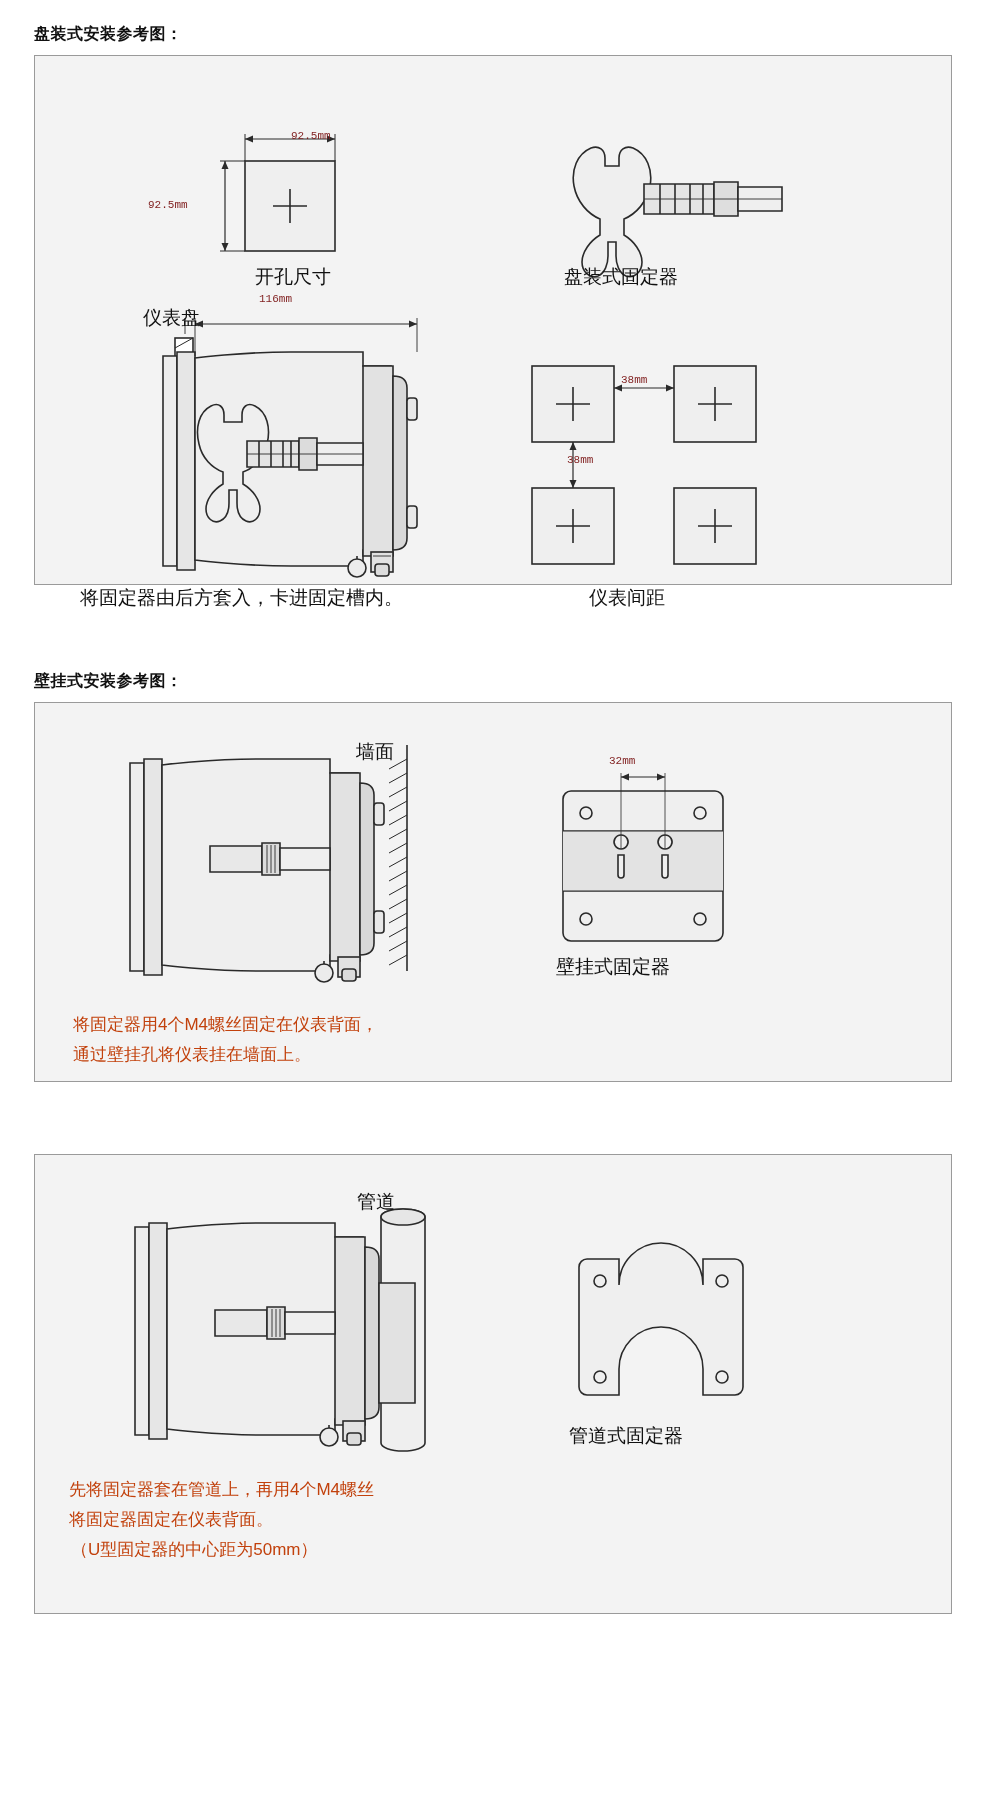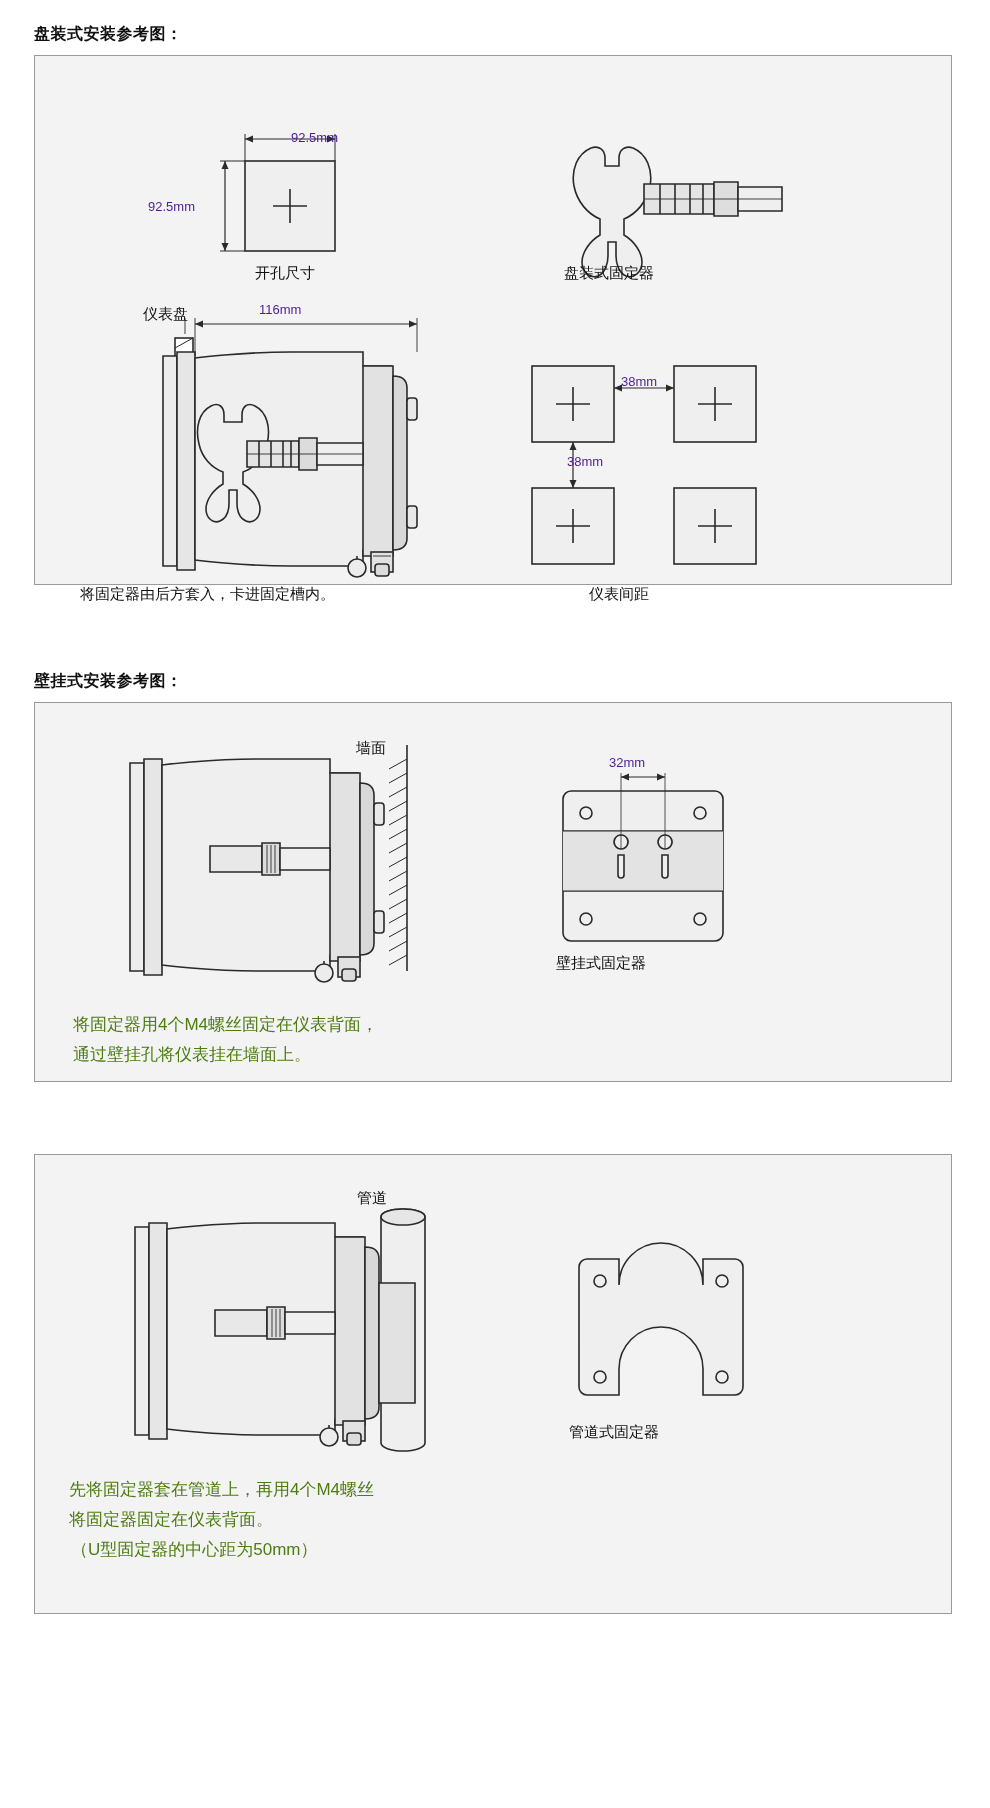--- a/index.html
+++ b/index.html
@@ -26,36 +26,36 @@
     border:1px solid #9a9a9a;
     background:#f3f3f3;
     box-sizing:border-box;
   }
   .panel-1{height:530px;}
   .panel-2{height:380px;}
   .panel-3{height:460px;}
 
   .cap{
     position:absolute;
-    font-size:15px;
+    font-size:19px;
     color:#111;
     white-space:nowrap;
   }
   .dim{
     position:absolute;
-    font-size:13px;
-    color:#4c1d95;
+    font-size:11px;
+    color:#7f1d1d;
     white-space:nowrap;
-    font-family:Liberation Sans, sans-serif;
+    font-family:Liberation Mono, monospace;
   }
   .para{
     position:absolute;
     font-size:17px;
     line-height:30px;
-    color:#4d7c0f;
+    color:#c2410c;
     white-space:pre;
   }
   svg{display:block;}
   .svgwrap{position:absolute;left:0;top:0;}
 </style>
 </head>
 <body>
 
 <div class="page">
 
@@ -171,21 +171,21 @@
             <path d="M538 432 l-3.5 -8 h7 z" fill="#2a2a2a" stroke="none"></path>
           </g>
         </svg>
       </div>
 
       <div class="dim" style="left:256px;top:74px;">92.5mm</div>
       <div class="dim" style="left:113px;top:143px;">92.5mm</div>
       <div class="cap" style="left:220px;top:208px;">开孔尺寸</div>
       <div class="cap" style="left:529px;top:208px;">盘装式固定器</div>
       <div class="cap" style="left:108px;top:249px;">仪表盘</div>
-      <div class="dim" style="left:224px;top:246px;">116mm</div>
+      <div class="dim" style="left:224px;top:237px;">116mm</div>
       <div class="dim" style="left:586px;top:318px;">38mm</div>
       <div class="dim" style="left:532px;top:398px;">38mm</div>
       <div class="cap" style="left:45px;top:529px;">将固定器由后方套入，卡进固定槽内。</div>
       <div class="cap" style="left:554px;top:529px;">仪表间距</div>
     </div>
   </div>
 
   <div style="height:66px;"></div>
 
   <div class="section">

